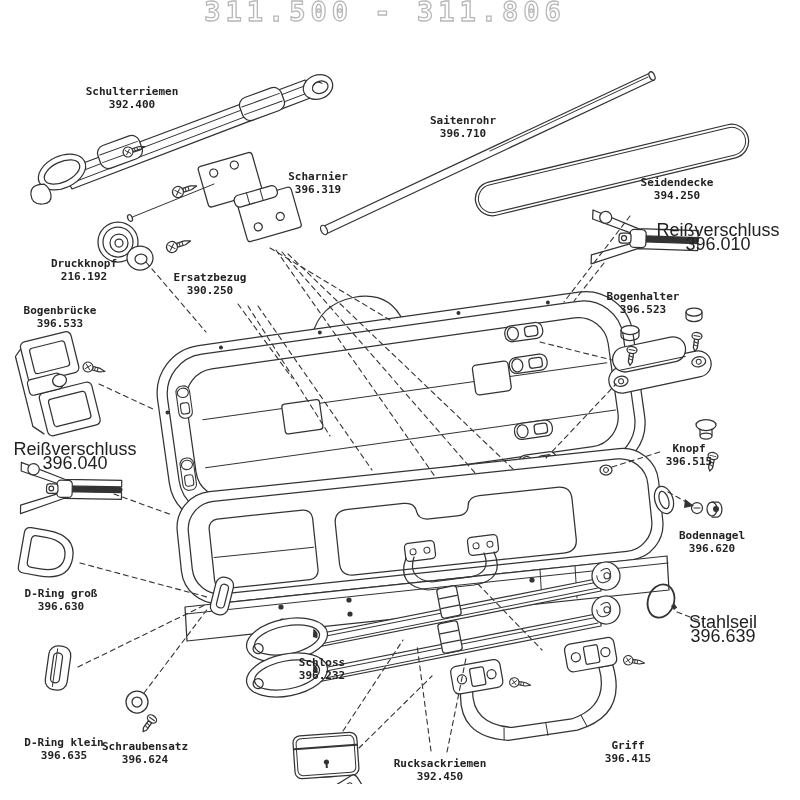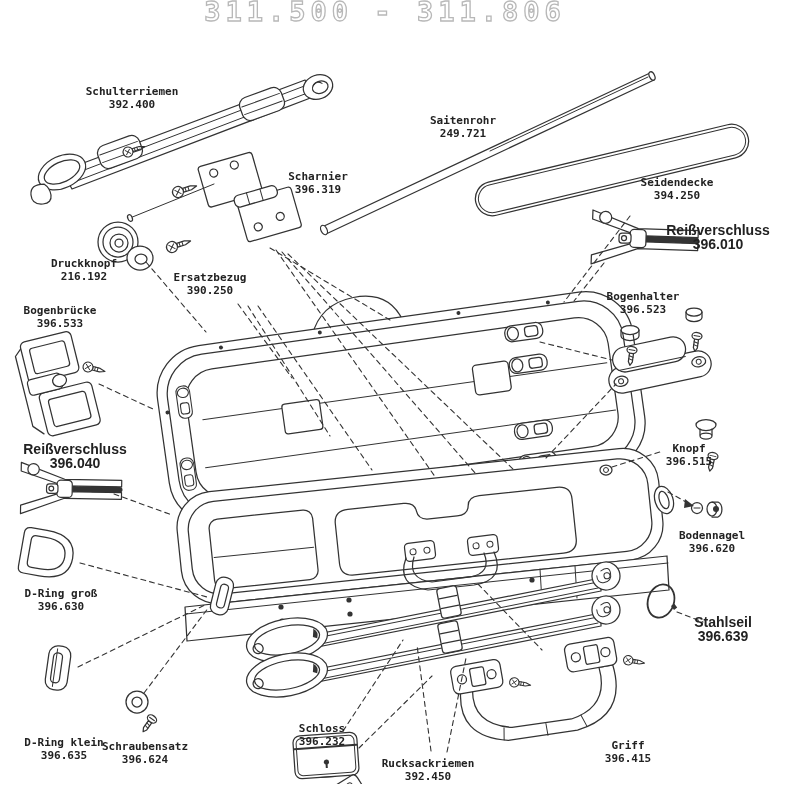--- a/index.html
+++ b/index.html
@@ -5,21 +5,21 @@
   :root{ --ink:#333333; --title_gray:#b8b8b8; --background:#ffffff; }
   html,body{margin:0;padding:0;background:var(--background);}
   #stage{position:relative;width:800px;height:784px;overflow:hidden;background:var(--background);
          font-family:"DejaVu Sans Mono",monospace;}
   #title{position:absolute;left:0;top:-4px;width:770px;text-align:center;
          font-size:27px;font-weight:bold;letter-spacing:5px;
          color:var(--title_gray);-webkit-text-fill-color:transparent;
          -webkit-text-stroke:1.3px var(--title_gray);}
   .lbl{position:absolute;transform:translateX(-50%);text-align:center;white-space:nowrap;
        font-family:"DejaVu Sans Mono",monospace;font-weight:bold;font-size:11px;line-height:13px;color:#222;}
-  .lbl.sans{font-family:"Liberation Sans",sans-serif;font-weight:bold;font-size:14px;line-height:14px;}
+  .lbl.sans{font-family:"Liberation Sans",sans-serif;font-weight:normal;font-size:18px;line-height:14px;}
   .lbl span{display:block;}
   svg{position:absolute;left:0;top:0;}
   svg *{stroke-width:1.25;stroke-linecap:round;stroke-linejoin:round;}
   svg .w{fill:#fff;stroke:var(--ink);}
   svg .n{fill:none;stroke:var(--ink);}
   svg .k{fill:var(--ink);stroke:none;}
   svg .d{fill:none;stroke:var(--ink);stroke-dasharray:5 4;stroke-width:1.1;}
   svg .t{stroke-width:1;}
 </style>
 </head>
@@ -383,21 +383,21 @@
 </svg>
 
 <div id="title">311.500 - 311.806</div>
 
 <div class="lbl" style="left:132px;top:85px">
       <span>Schulterriemen</span>
       <span>392.400</span>
     </div>
 <div class="lbl" style="left:463px;top:114px">
       <span>Saitenrohr</span>
-      <span>249.721</span>
+      <span>396.710</span>
     </div>
 <div class="lbl" style="left:318px;top:170px">
       <span>Scharnier</span>
       <span>396.319</span>
     </div>
 <div class="lbl" style="left:677px;top:176px">
       <span>Seidendecke</span>
       <span>394.250</span>
     </div>
 <div class="lbl sans" style="left:718px;top:223px">
@@ -437,29 +437,29 @@
       <span>396.630</span>
     </div>
 <div class="lbl sans" style="left:723px;top:615px">
       <span>Stahlseil</span>
       <span>396.639</span>
     </div>
 <div class="lbl" style="left:64px;top:736px">
       <span>D-Ring klein</span>
       <span>396.635</span>
     </div>
-<div class="lbl" style="left:322px;top:722px">
+<div class="lbl" style="left:322px;top:656px">
       <span>Schloss</span>
       <span>396.232</span>
     </div>
 <div class="lbl" style="left:145px;top:740px">
       <span>Schraubensatz</span>
       <span>396.624</span>
     </div>
-<div class="lbl" style="left:428px;top:757px">
+<div class="lbl" style="left:440px;top:757px">
       <span>Rucksackriemen</span>
       <span>392.450</span>
     </div>
 <div class="lbl" style="left:628px;top:739px">
       <span>Griff</span>
       <span>396.415</span>
     </div>
 
 </div>
 

